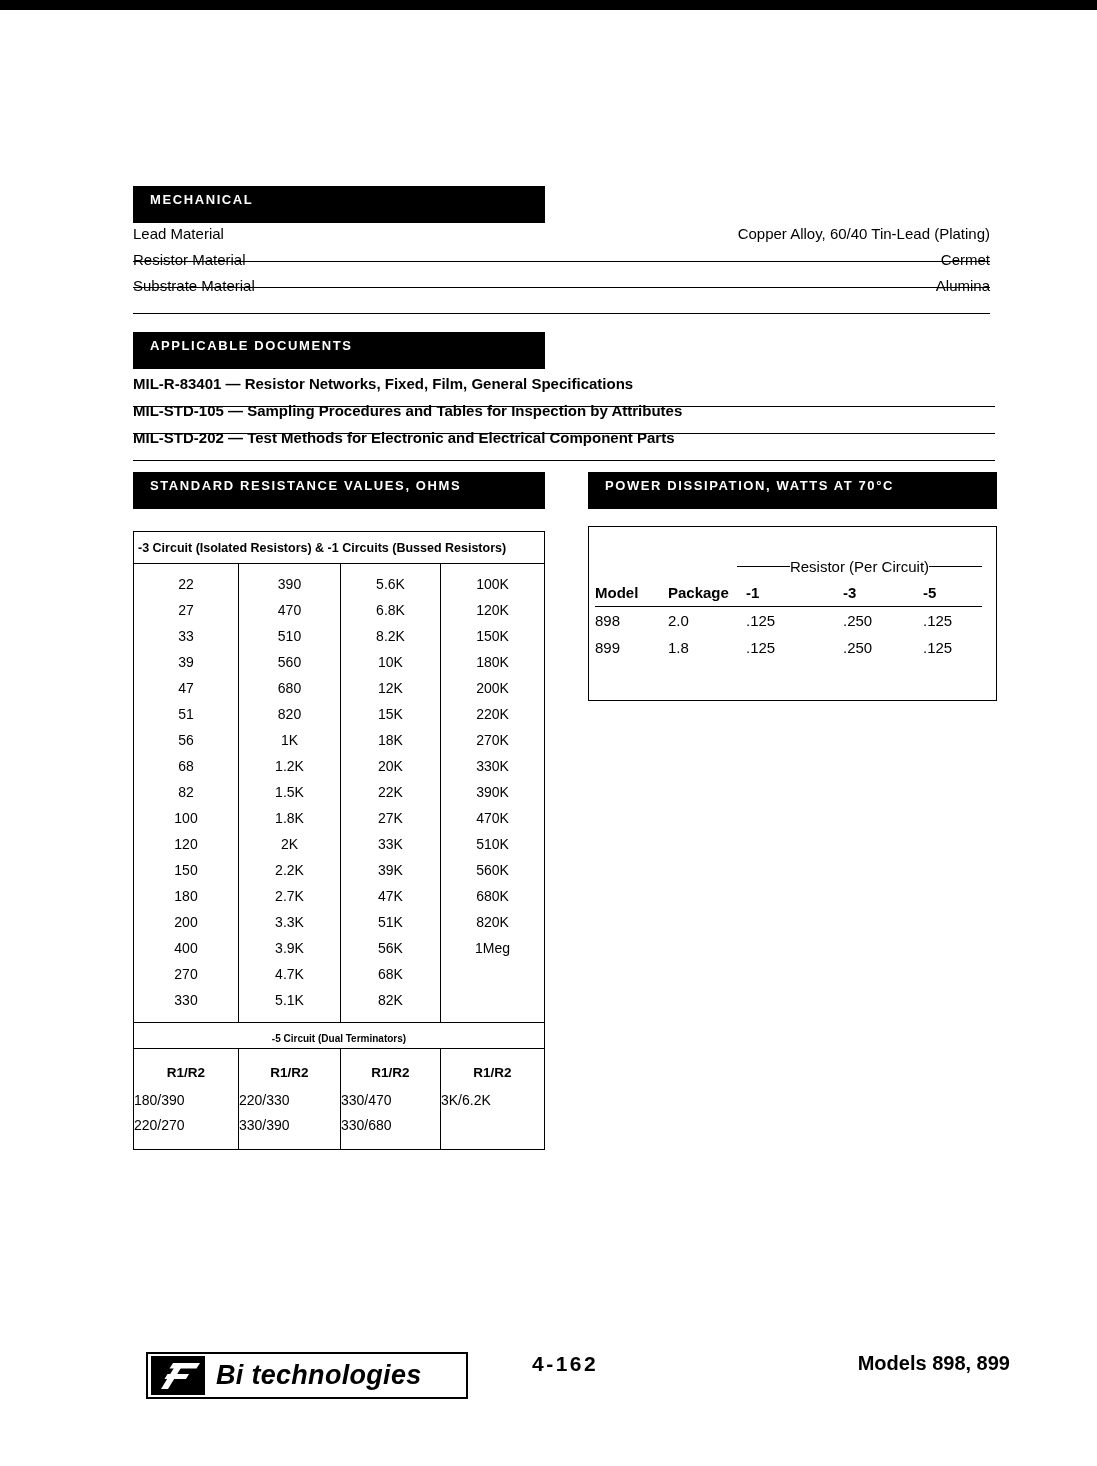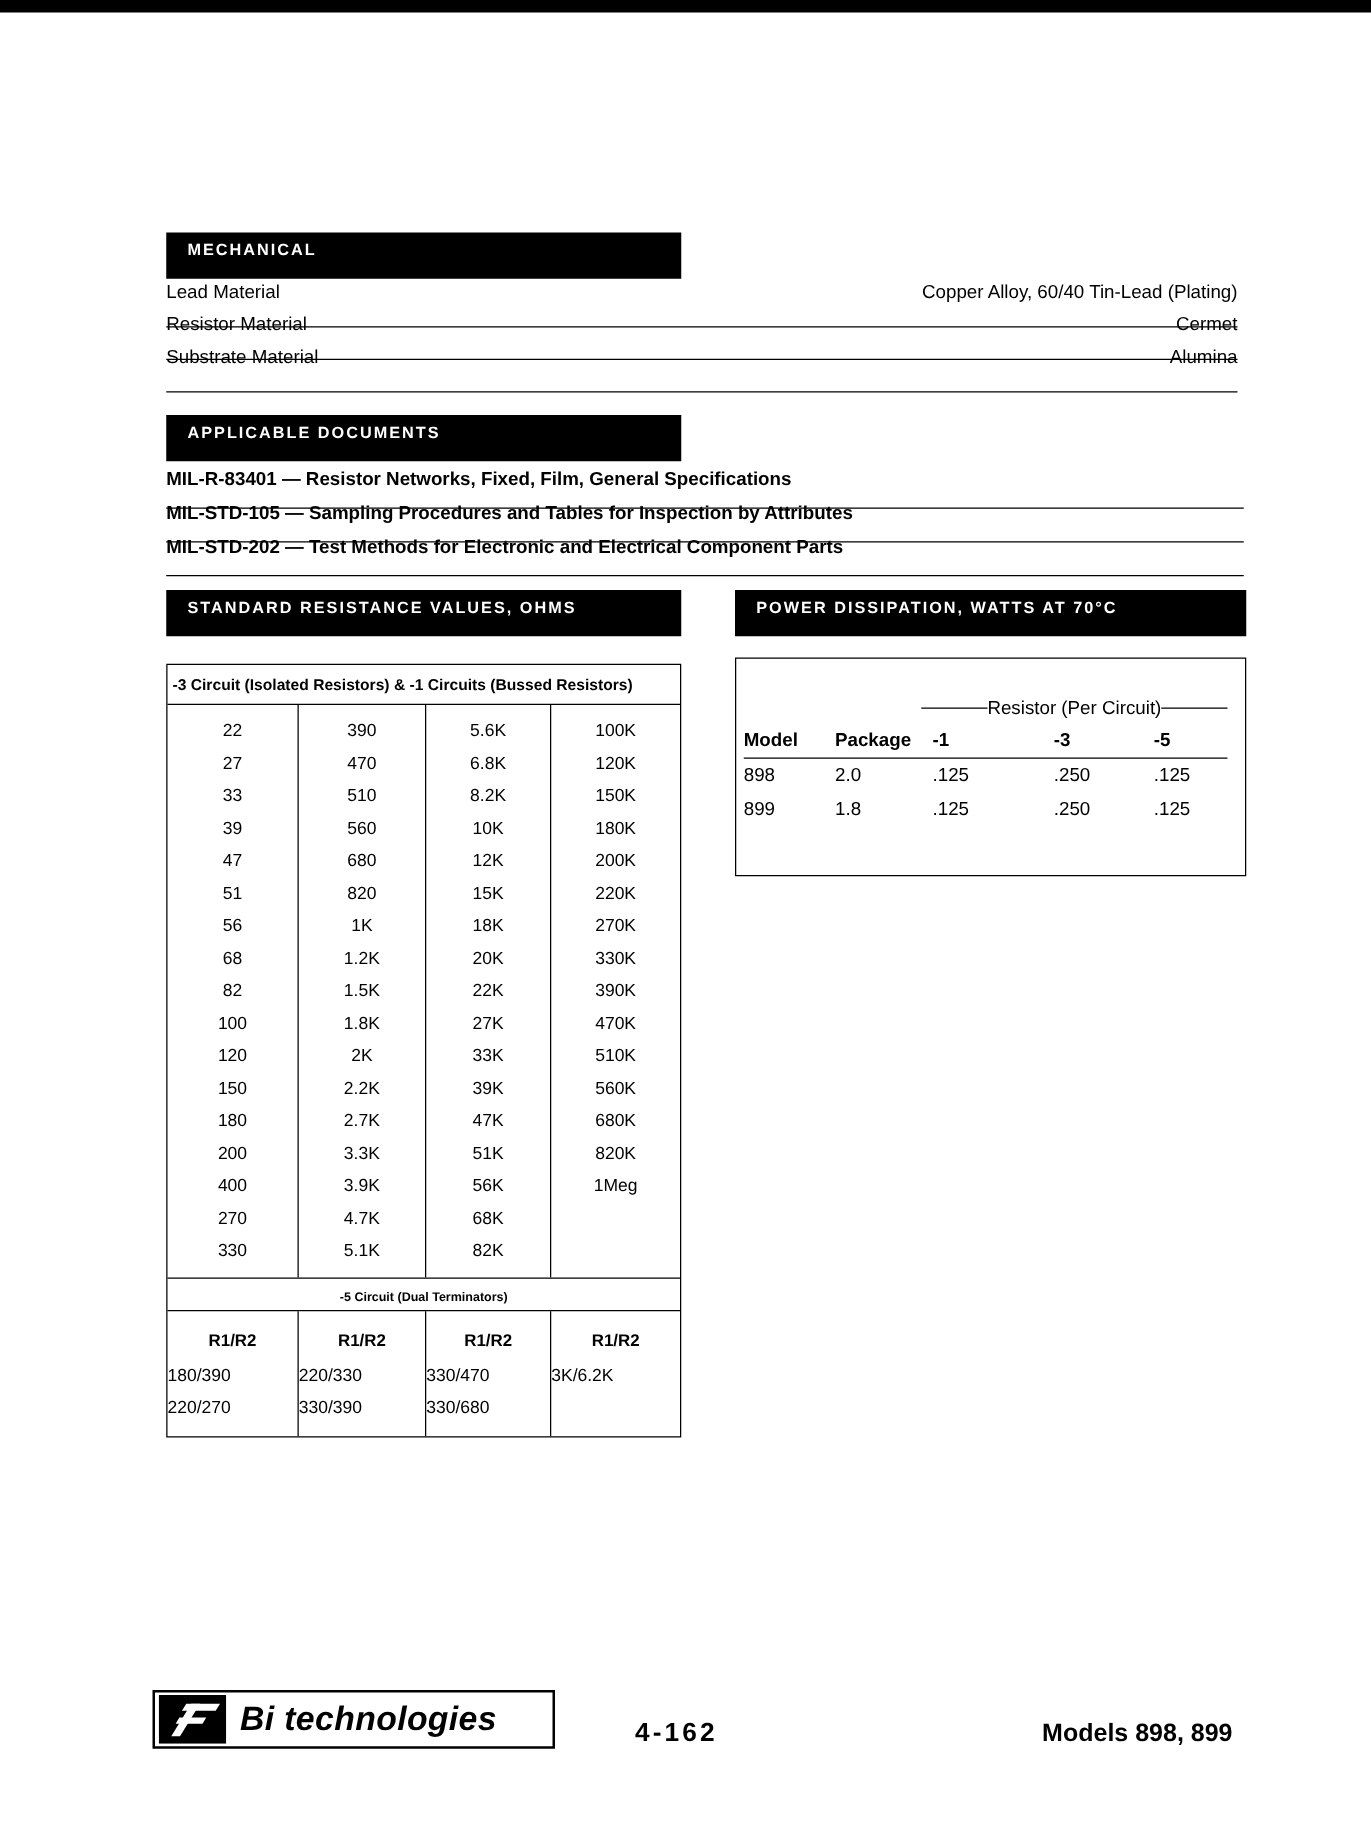--- a/index.html
+++ b/index.html
@@ -70,21 +70,21 @@
     height:175px; padding:0 14px 0 6px; background:var(--paper,#fff);
   }
   .per-circuit { display:flex; align-items:center; margin:31px 0 4px 142px; font-size:15px; white-space:nowrap; }
   .per-circuit::before, .per-circuit::after { content:""; flex:1; border-top:1.5px solid var(--ink, #000); min-width:12px; }
   .power-grid { display:grid; grid-template-columns:73px 78px 97px 80px 1fr; }
   .power-headrow { border-bottom:1.5px solid var(--ink, #000); }
   .power-headrow .power-cell { font-weight:bold; }
   .power-cell { font-size:15px; height:27px; line-height:27px; text-align:left; }
 
   
-  .footer { position:absolute; top:1352px; left:122px; width:864px; display:flex; align-items:flex-end; }
+  .footer { position:absolute; top:1352px; left:146px; width:864px; display:flex; align-items:flex-start; }
   .logo-box {
     width:322px; height:47px; border:2.5px solid var(--ink, #000);
     display:flex; align-items:center; background:var(--paper,#fff);
   }
   .logo-glyph { width:54px; height:39px; margin-left:3px; flex:none; }
   .brand { font-weight:bold; font-style:italic; font-size:27px; margin-left:11px; letter-spacing:0.3px; white-space:nowrap; }
   .page-num { font-weight:bold; font-size:21px; letter-spacing:2.5px; margin-left:64px; }
   .models { font-weight:bold; font-size:20px; margin-left:auto; font-style:italic; font-style:normal; }
 </style>
 </head>

